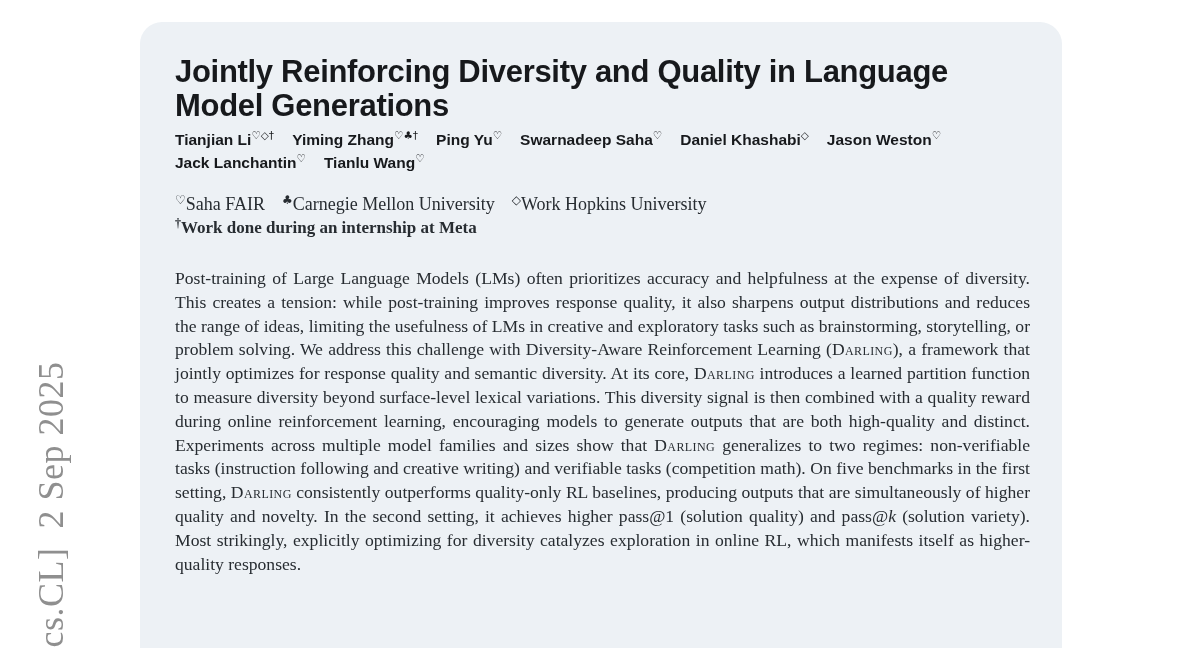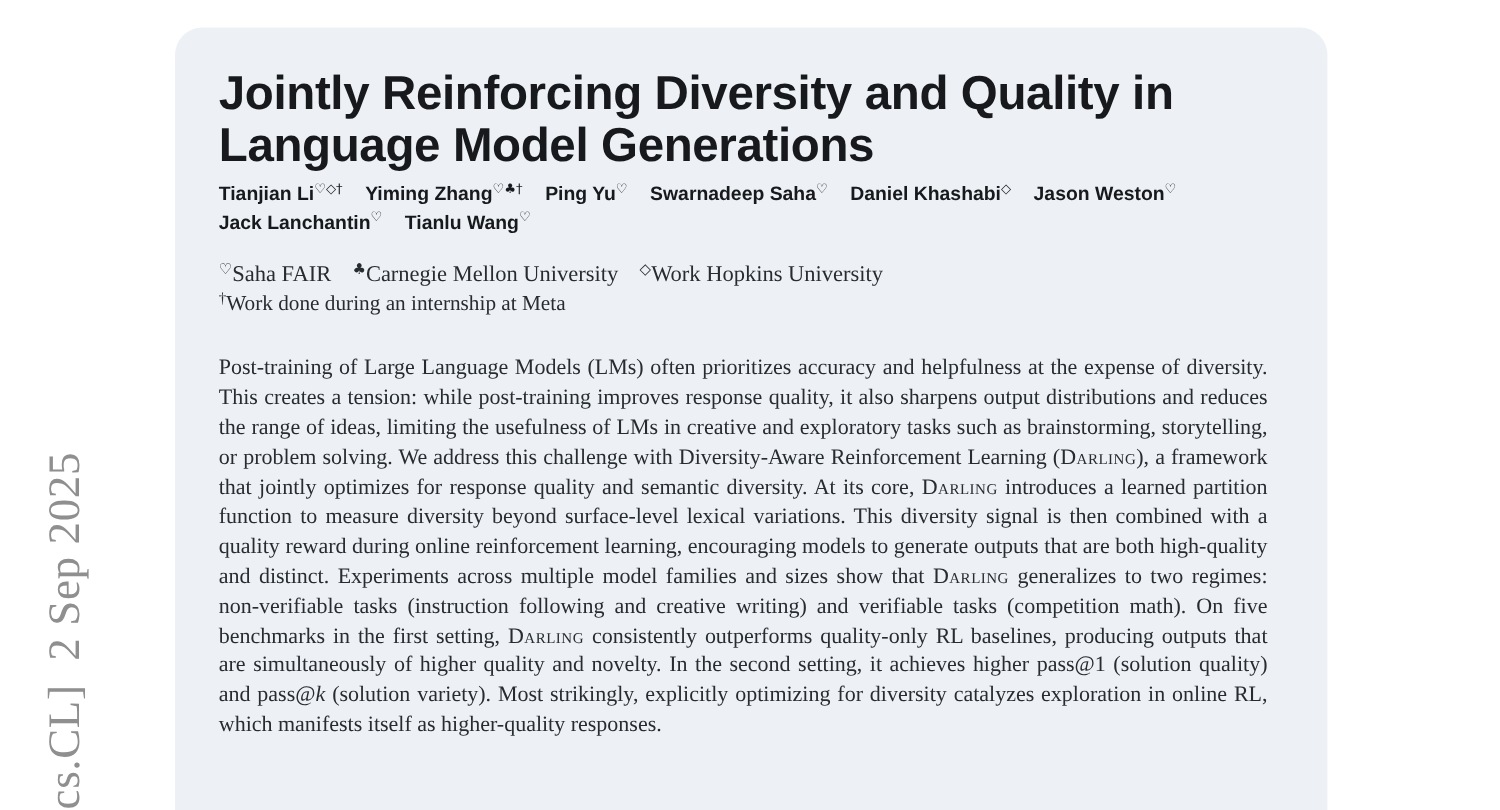--- a/index.html
+++ b/index.html
@@ -21,21 +21,21 @@
     width: 922px;
     height: 660px;
     box-sizing: border-box;
     padding: 33px 32px 0 35px;
     background: var(--card-bg, #edf1f5);
     border-radius: 22px;
   }
   .paper-title {
     margin: 0;
     max-width: 820px;
-    font-size: 38px;
+    font-size: 31px;
     line-height: 1.1;
     font-weight: 700;
     letter-spacing: -0.3px;
     color: var(--heading-text, #17191c);
     font-family: "Liberation Sans", "DejaVu Sans", sans-serif;
   }
   .author-list {
     margin-top: 6px;
     font-size: 15.5px;
     font-weight: 700;
@@ -69,23 +69,24 @@
     vertical-align: 6px;
     line-height: 0;
     font-family: "DejaVu Sans", "DejaVu Serif", serif;
   }
   .footnote sup { font-family: "Liberation Serif", serif; }
   .footnote {
     margin-top: 3px;
     font-family: "Liberation Serif", "DejaVu Serif", serif;
     font-size: 17px;
     color: var(--body-text, #272c31);
+    font-weight: bold;
   }
   .abstract {
-    margin: 29px 16px 0 0;
+    margin: 29px 0 0 0;
     font-family: "Liberation Serif", "DejaVu Serif", serif;
     font-size: 17.6px;
     line-height: 23.8px;
     text-align: justify;
     color: var(--body-text, #272c31);
   }
   .run-smallcaps {
     font-variant: small-caps;
     letter-spacing: 0.4px;
   }

